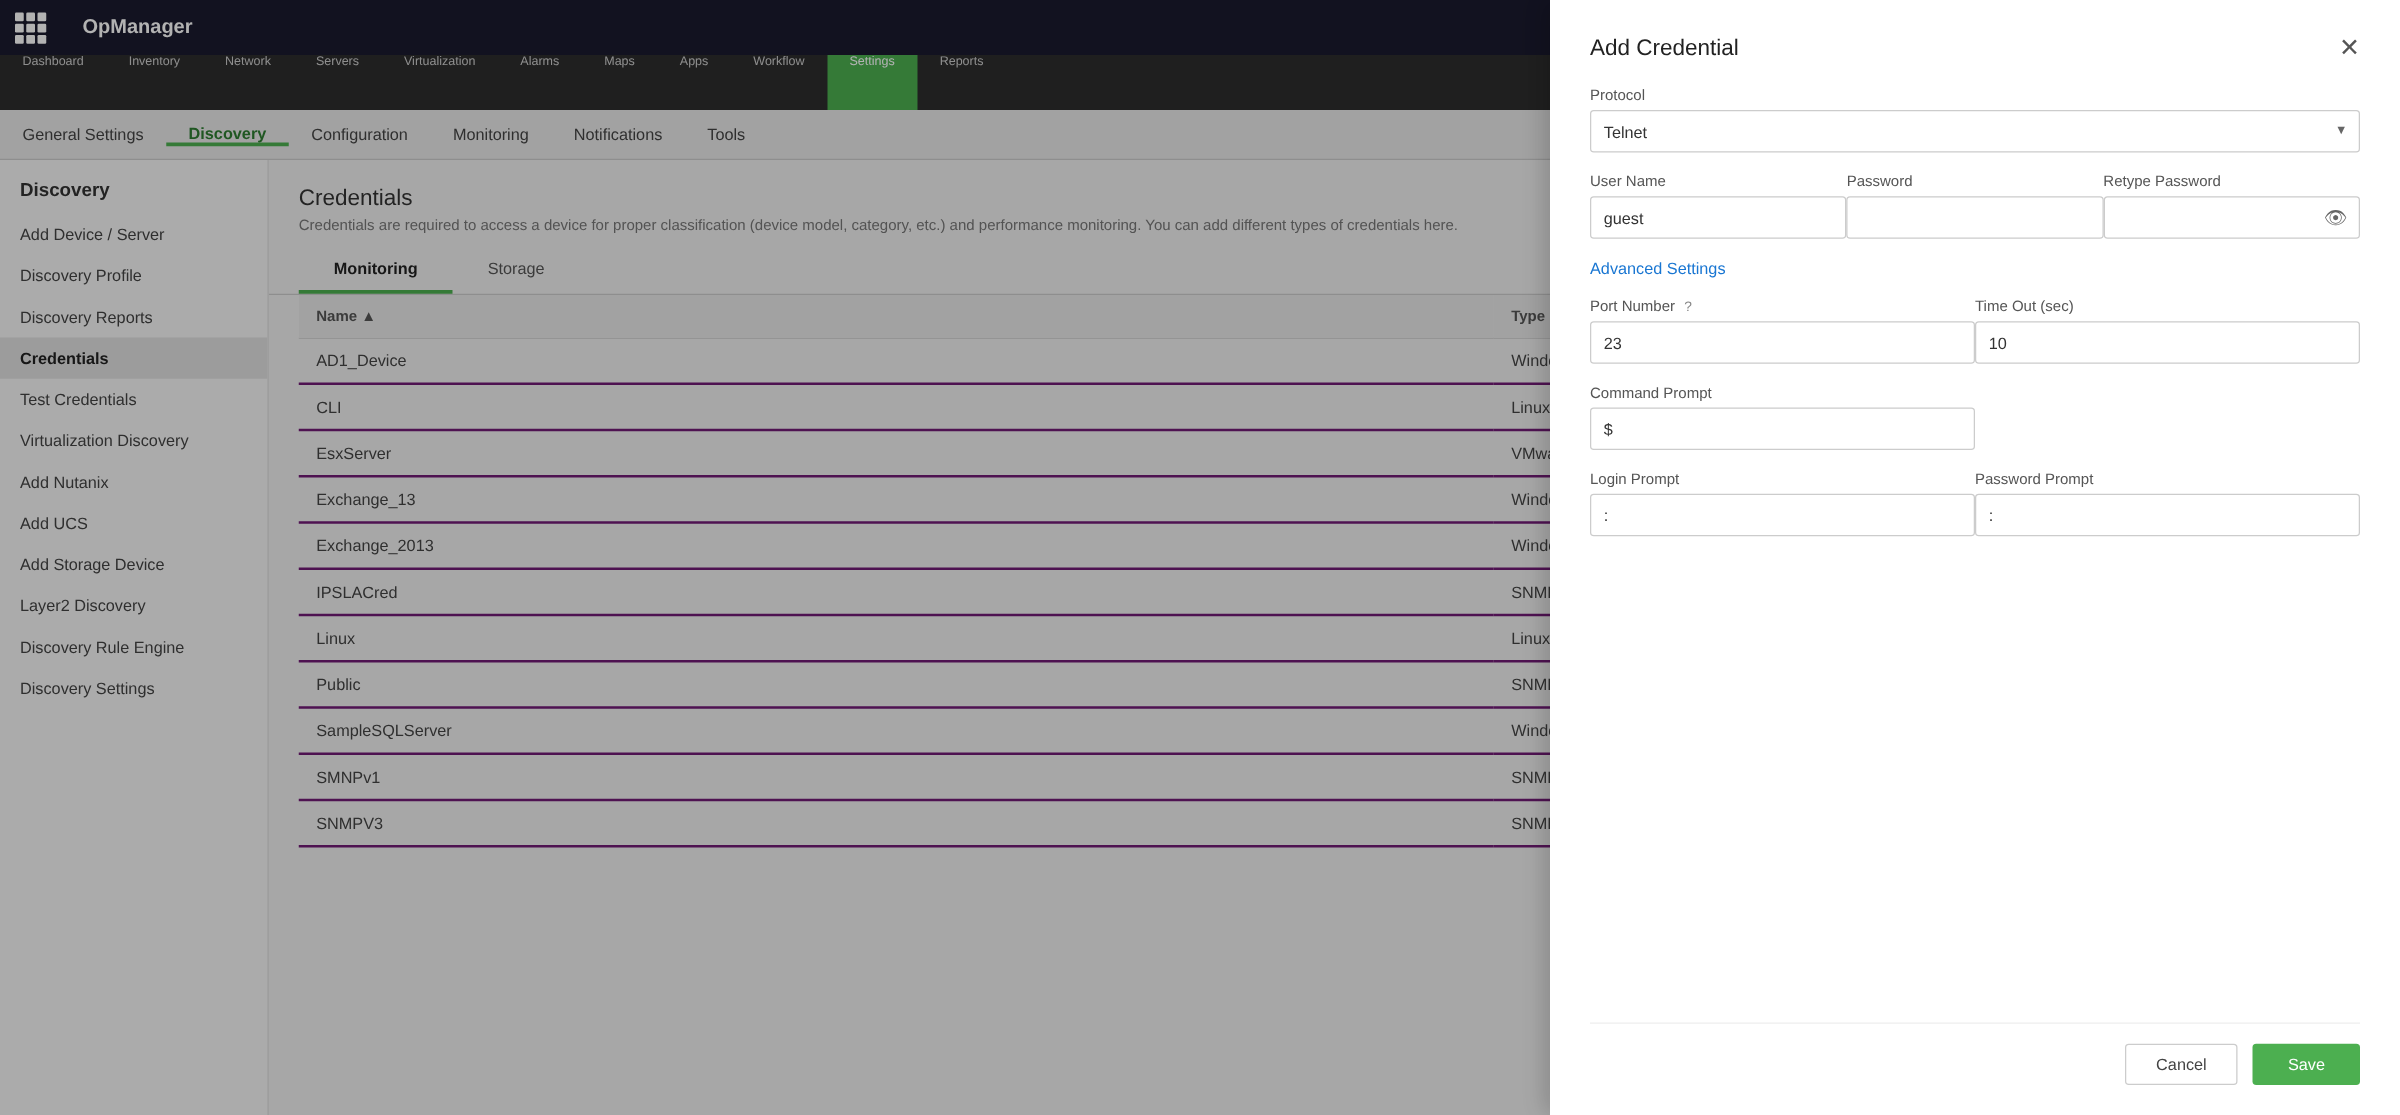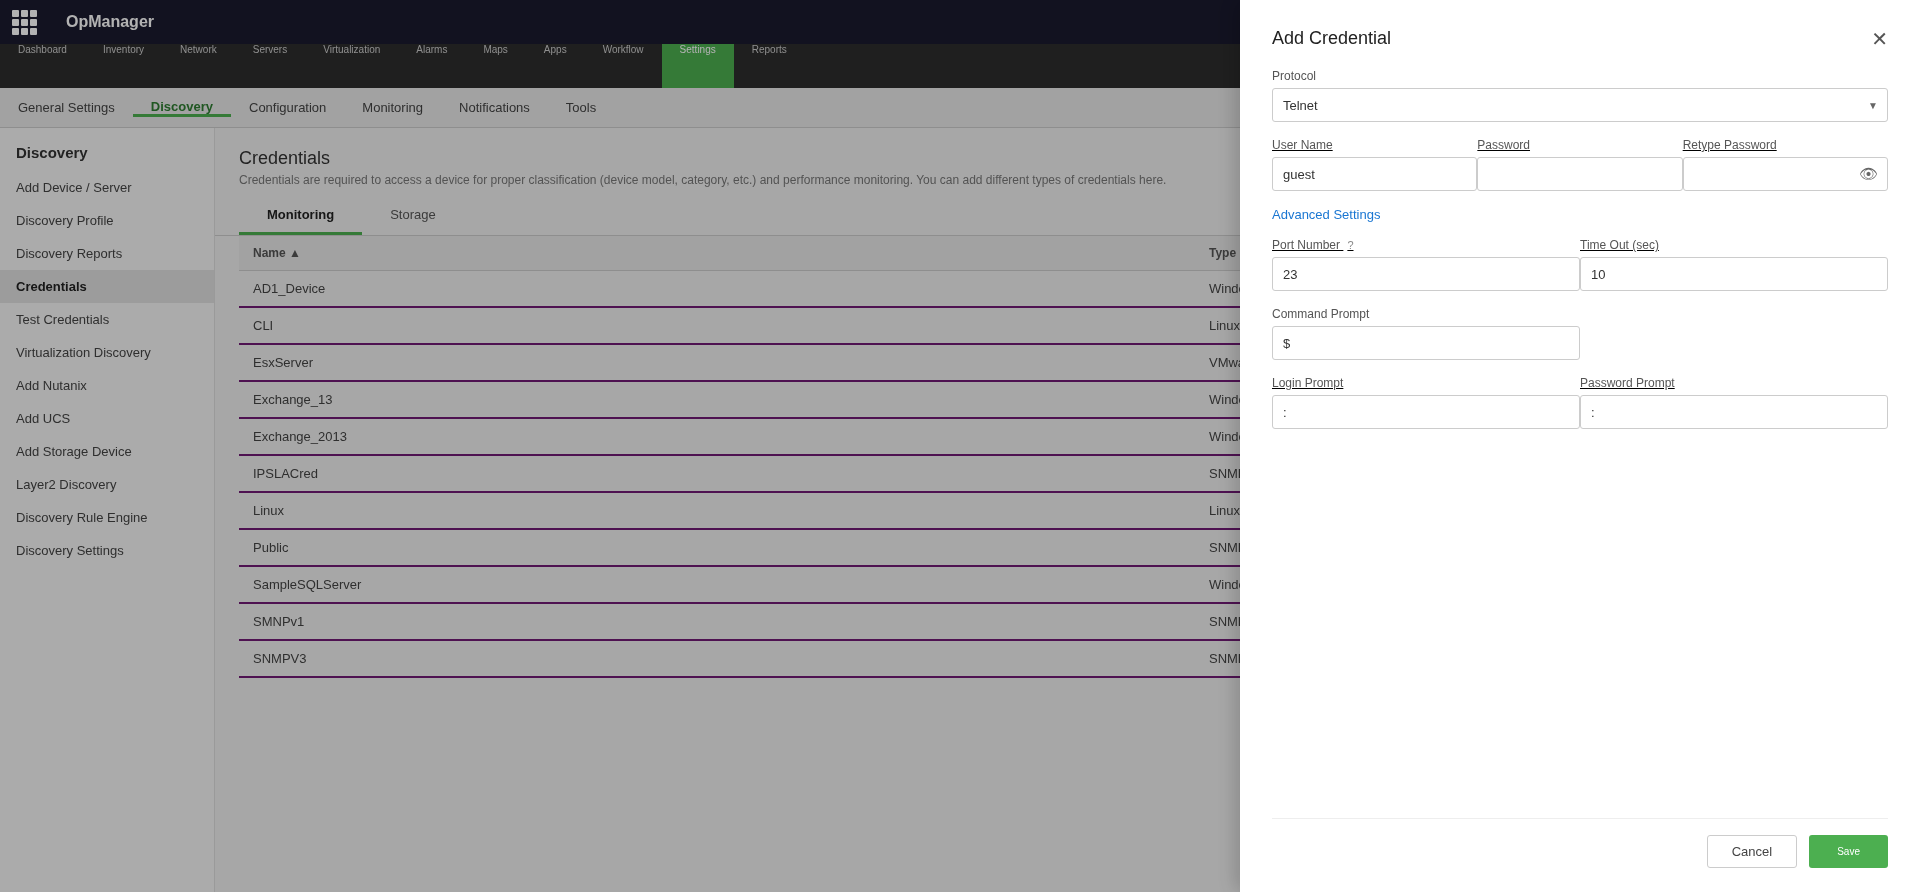--- a/index.html
+++ b/index.html
@@ -191,21 +191,21 @@
       line-height: 1;
     }
 
     .form-label {
       font-size: 12px;
       color: #555;
       margin-bottom: 5px;
       display: block;
     }
     .form-group { margin-bottom: 16px; }
-    .form-row { display: flex; margin-bottom: 16px; text-decoration: underline; }
+    .form-row { display: flex; margin-bottom: 16px; }
     .form-row .form-group { flex: 1; margin-bottom: 0; }
 
     .form-input, .form-select {
       width: 100%;
       height: 34px;
       border: 1px solid #ccc;
       border-radius: 3px;
       padding: 0 10px;
       font-size: 13px;
       color: #333;
@@ -267,21 +267,21 @@
       border-radius: 3px;
       font-size: 13px;
     }
     .btn-save {
       padding: 8px 28px;
       background: #4caf50;
       color: #fff;
       border: none;
       cursor: pointer;
       border-radius: 3px;
-      font-size: 10px;
+      font-size: 13px;
     }
   </style>
 </head>
 <body>
 
 <div class="top-bar">
   <div class="top-bar-left">
     <div class="app-logo">
       <div class="grid-icon">
         <span></span>

